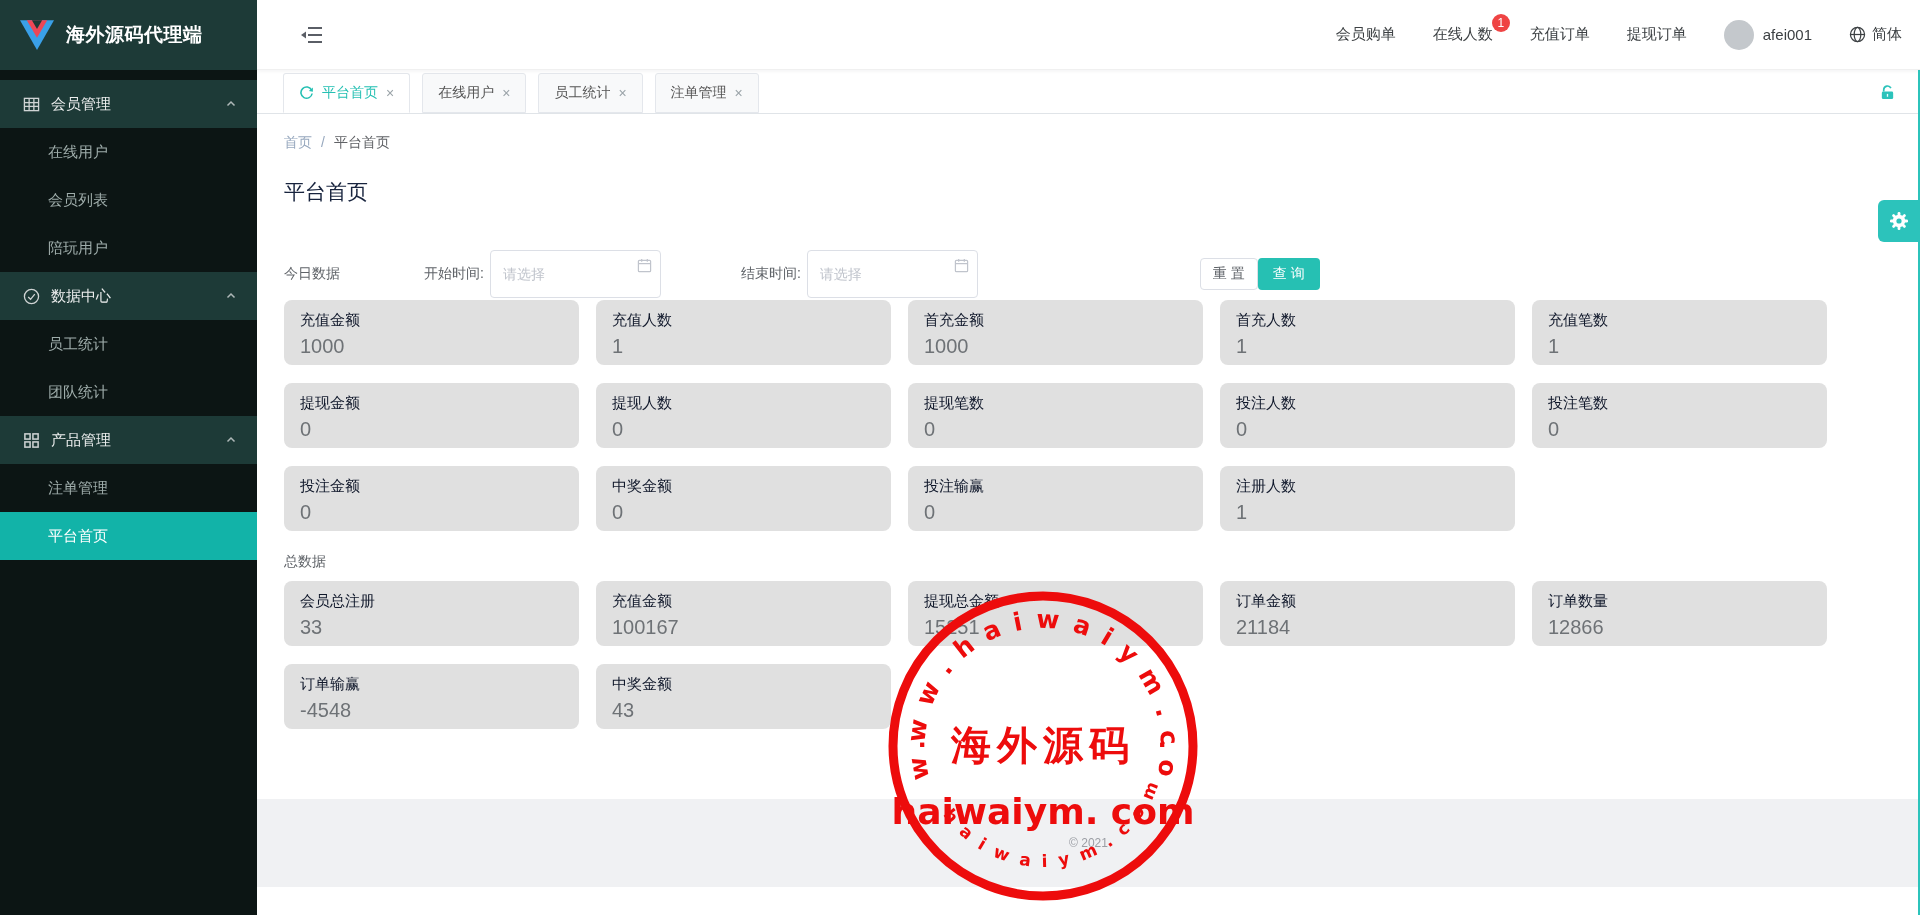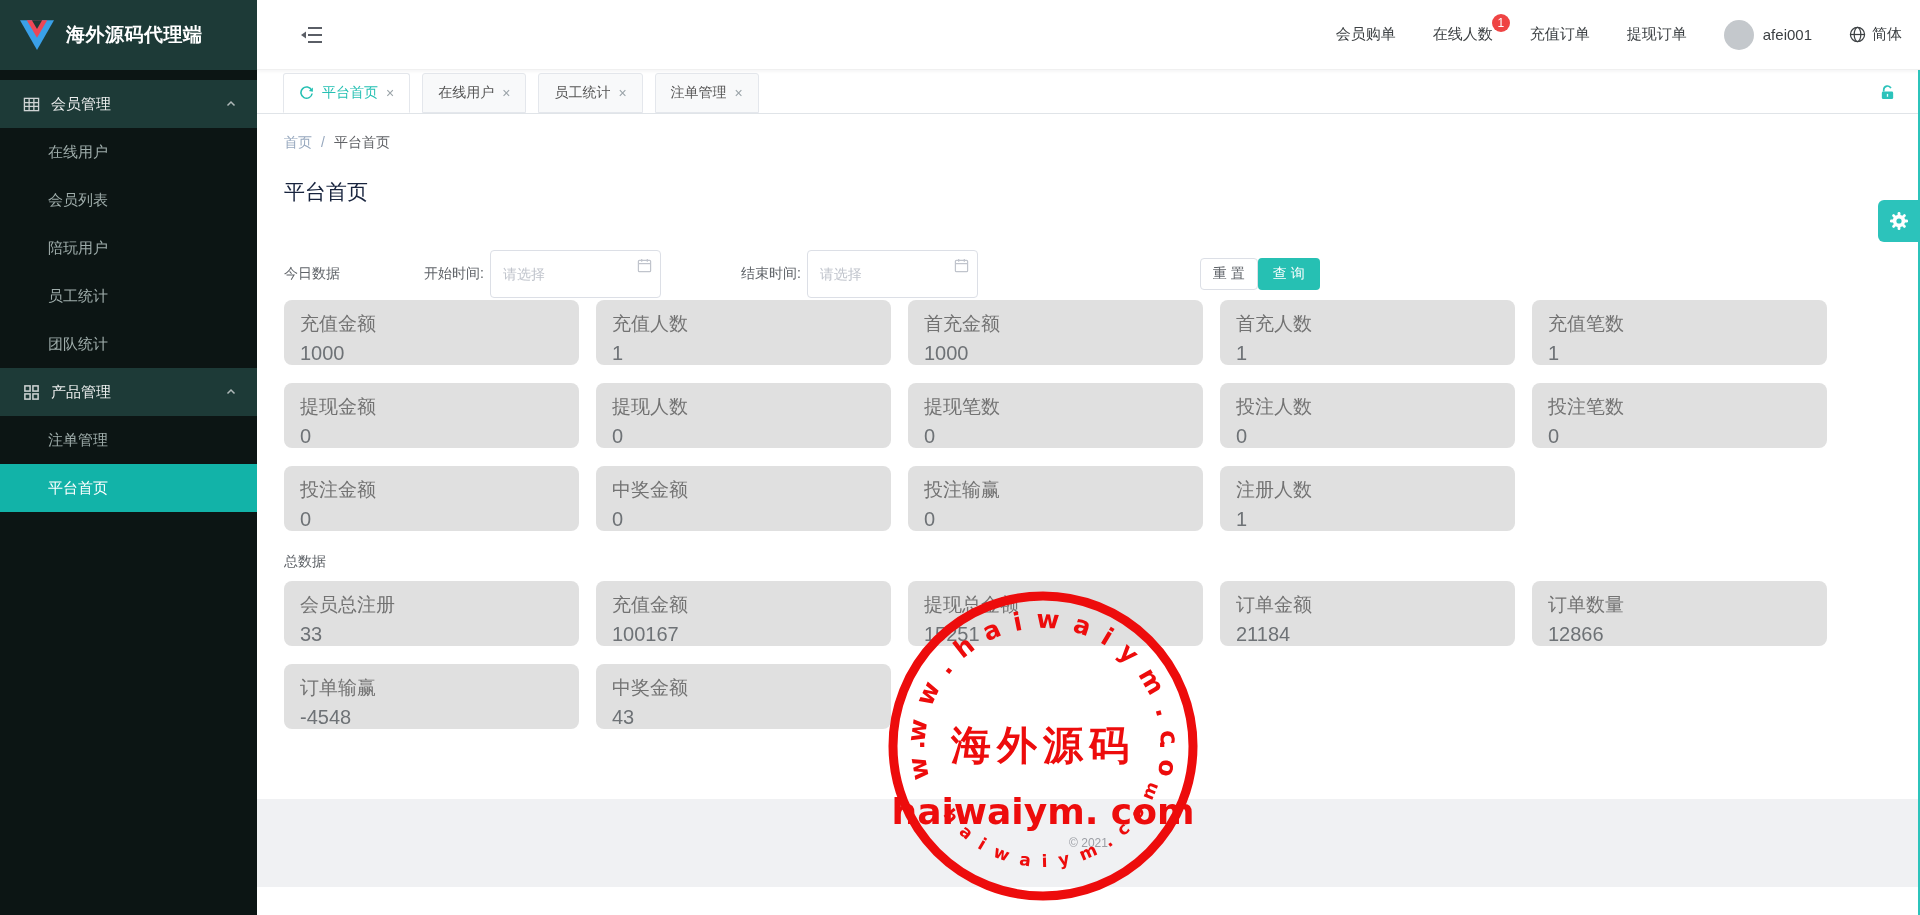--- a/index.html
+++ b/index.html
@@ -63,21 +63,21 @@
   .date-wrap input::placeholder { color:#c0c4cc; }
   .cal-icon { position:absolute; right:9px; top:8px; }
   .btns { margin-left:222px; display:flex; gap:0; }
   .btn-reset { width:58px; height:32px; background:#fff; border:1px solid #dcdfe6; border-radius:4px;
     color:#5f6368; font-size:14px; cursor:pointer; font-family:inherit; }
   .btn-query { width:62px; height:32px; background:#26c0b3; border:none; border-radius:4px;
     color:#fff; font-size:14px; cursor:pointer; font-family:inherit; }
 
   .cards { margin:10px 27px 0; display:grid; grid-template-columns:repeat(5,295px); gap:18px 17px; }
   .card { height:65px; background:#e0e0e0; border-radius:8px; padding:11px 16px; }
-  .card-label { font-size:19px; color:#737373; }
+  .card-label { font-size:15px; color:#0f172a; }
   .card-value { font-size:20px; color:#6e7276; margin-top:5px; }
   .section-label { margin:22px 0 10px 27px; font-size:14px; color:#5f6368; }
 
   .footer { position:absolute; left:0; right:0; top:685px; height:88px; background:#f0f1f3;
     display:flex; align-items:center; justify-content:center; font-size:12px; color:#9b9ea4; }
 
   
   .drawer-edge { position:absolute; right:0; top:70px; bottom:0; width:2px; background:#2cc3bb; z-index:65; }
   .gear-btn { position:absolute; right:0; top:200px; width:42px; height:42px; background:#2cc3bb;
     border-radius:6px 0 0 6px; display:flex; align-items:center; justify-content:center;
@@ -117,20 +117,34 @@
       <span class="chev">
         <svg width="12" height="12" viewBox="0 0 12 12" fill="none" stroke="#aeb8b8" stroke-width="1.5">
             <polyline points="2.5,7.5 6,4 9.5,7.5"></polyline>
           </svg>
       </span>
     </div>
     <div class="menu-item">在线用户</div>
     <div class="menu-item">会员列表</div>
     <div class="menu-item">陪玩用户</div>
 
+    <div class="menu-parent">
+      <span class="m-icon">
+        <svg width="17" height="17" viewBox="0 0 18 18" fill="none" stroke="#cfd4d4" stroke-width="1.4">
+            <circle cx="9" cy="9" r="7.5"></circle>
+            <polyline points="5.5,9.5 8,12 12.5,6.5"></polyline>
+          </svg>
+      </span>
+      <span>数据中心</span>
+      <span class="chev">
+        <svg width="12" height="12" viewBox="0 0 12 12" fill="none" stroke="#aeb8b8" stroke-width="1.5">
+            <polyline points="2.5,7.5 6,4 9.5,7.5"></polyline>
+          </svg>
+      </span>
+    </div>
     <div class="menu-item">员工统计</div>
     <div class="menu-item">团队统计</div>
 
     <div class="menu-parent">
       <span class="m-icon">
         <svg width="17" height="17" viewBox="0 0 18 18" fill="none" stroke="#cfd4d4" stroke-width="1.6">
             <rect x="2" y="2" width="5.5" height="5.5"></rect>
             <rect x="10.5" y="2" width="5.5" height="5.5"></rect>
             <rect x="2" y="10.5" width="5.5" height="5.5"></rect>
             <rect x="10.5" y="10.5" width="5.5" height="5.5"></rect>

